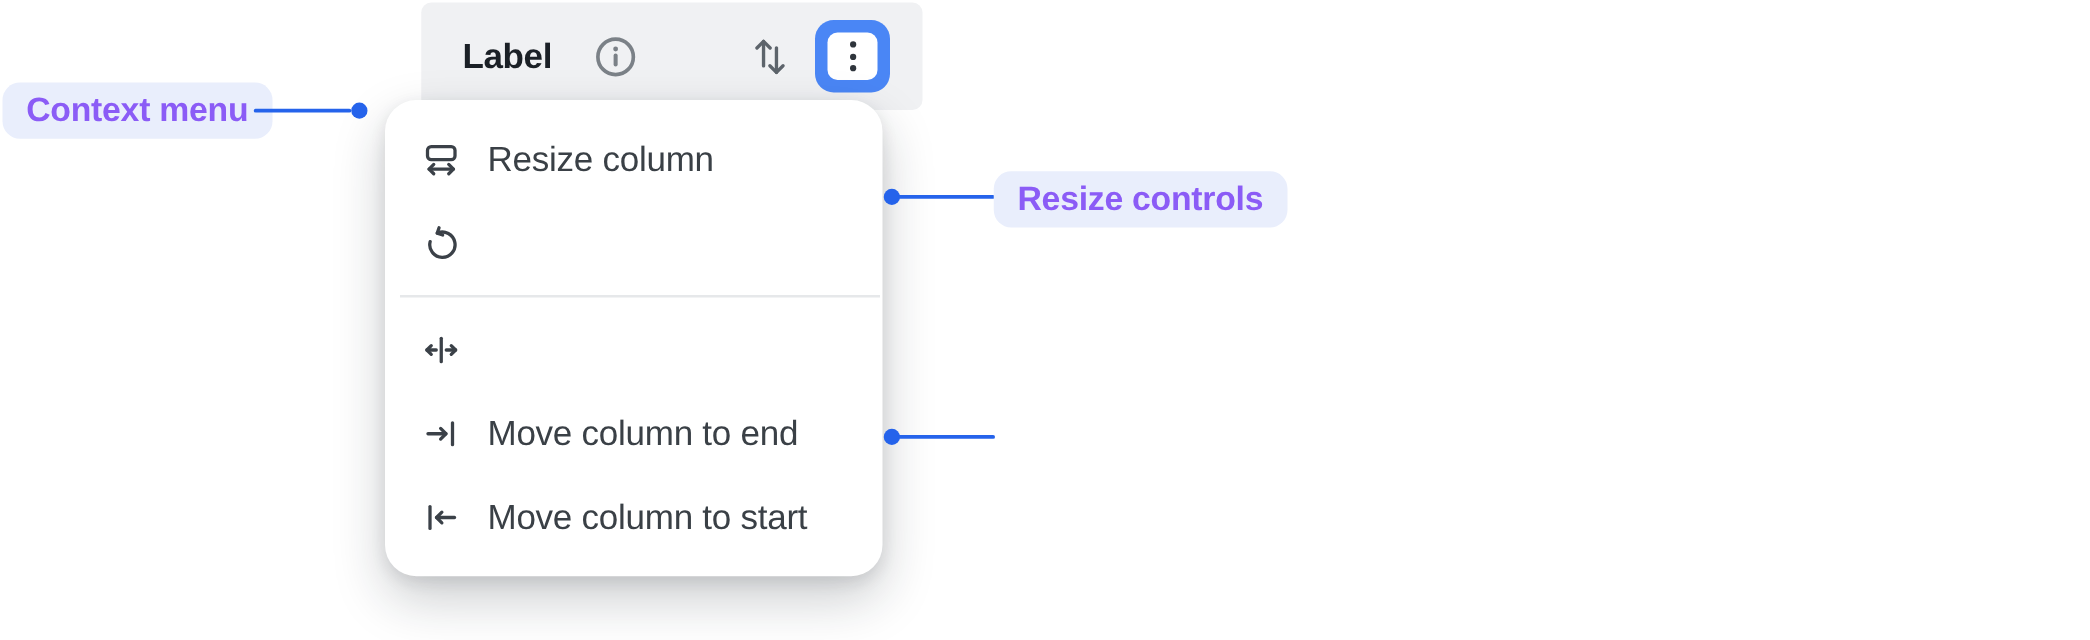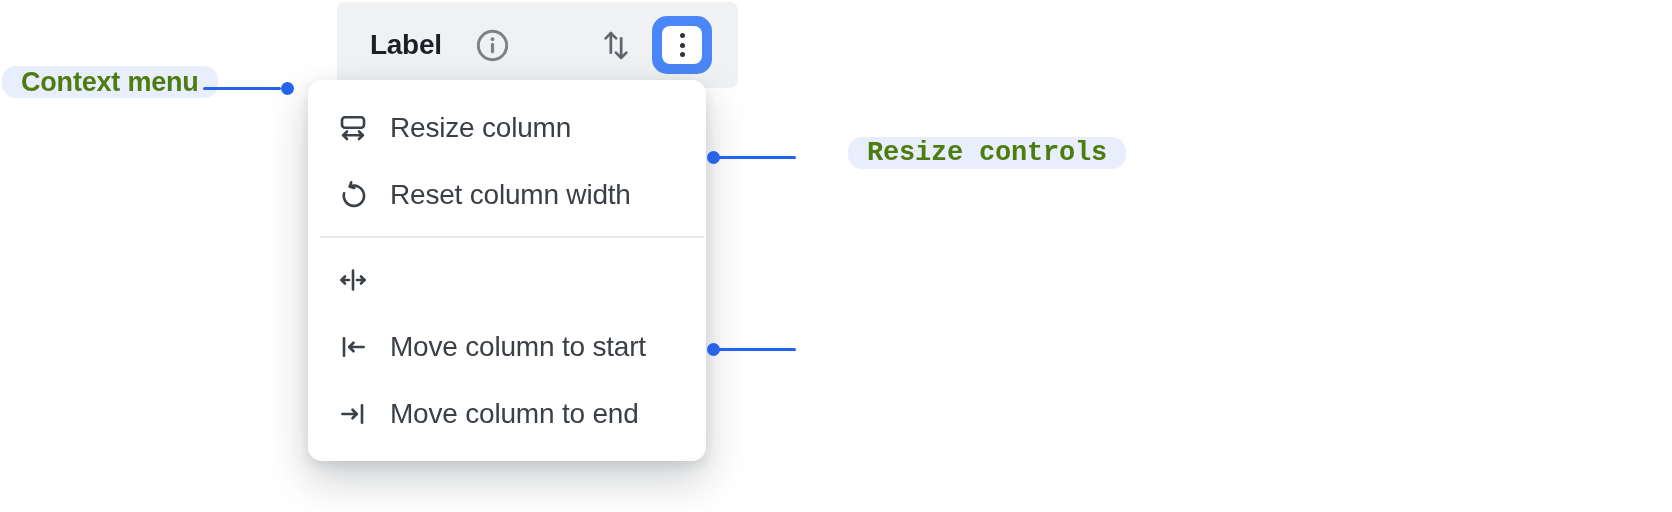--- a/index.html
+++ b/index.html
@@ -60,21 +60,21 @@
     gap: 4.5px;
   }
   .kebab-dot { width: 5px; height: 5px; border-radius: 50%; background: #2f353c; }
 
   
   .context-menu {
     position: absolute;
     left: 308px; top: 80px;
     width: 398px;
     background: #ffffff;
-    border-radius: 14px;
+    border-radius: 25px;
     padding: 14px 0;
     box-sizing: border-box;
     box-shadow: 0 18px 42px rgba(25, 31, 40, 0.22), 0 4px 12px rgba(25, 31, 40, 0.10);
   }
   .menu-item {
     display: flex;
     align-items: center;
     height: 67px;
     padding: 0 18px 0 30px;
     gap: 22px;
@@ -89,48 +89,48 @@
     height: 2px;
     background: #e6e8ea;
     margin: 8px 2px 8px 12px;
   }
 
   
   .callout-badge {
     position: absolute;
     background: #e9eefc;
     border-radius: 14px;
-    color: #4d7c0f;
+    color: #8b5cf6;
     font-size: 27px;
     font-weight: 600;
     letter-spacing: -0.2px;
     display: flex;
     align-items: center;
     padding: 0 19px;
     white-space: nowrap;
-    height: 32px;
+    height: 45px;
     box-sizing: border-box;
   }
   .callout-line {
     position: absolute;
     height: 3px;
     background: #2563eb;
     border-radius: 2px;
   }
   .callout-dot {
     position: absolute;
     width: 13px; height: 13px;
     border-radius: 50%;
     background: #2563eb;
   }
   #badge-context { left: 2px;   top: 66px;  }
   #line-context  { left: 203px; top: 87px;  width: 78px; }
   #dot-context   { left: 281px; top: 82px;  }
 
-  #badge-resize  { left: 848px; top: 137px; font-family: Liberation Mono, monospace; }
+  #badge-resize  { left: 795px; top: 137px; }
   #line-resize   { left: 717px; top: 156px; width: 79px; }
   #dot-resize    { left: 707px; top: 151px; }
 
   #badge-move    { left: 802px; top: 330px; }
   #line-move     { left: 717px; top: 348px; width: 79px; }
   #dot-move      { left: 707px; top: 343px; }
 
   svg { display: block; }
 </style>
 </head>
@@ -177,51 +177,50 @@
         <path d="M16.8 14.8 19.8 17.8 16.8 20.8"></path>
       </svg>
       <span>Resize column</span>
     </div>
 
     <div class="menu-item" role="menuitem">
       <svg viewBox="0 0 24 24" fill="none" stroke="#3b4148" stroke-width="2.1" stroke-linecap="round" stroke-linejoin="round">
         <path d="M9.5 5.2 a8.1 8.1 0 1 1 -4.6 5.4"></path>
         <path d="M10.6 1.8 9.4 5.3 12.9 6.4"></path>
       </svg>
-      <span>Reset column width</span>
     </div>
 
     <div class="menu-divider"></div>
 
     <div class="menu-item" role="menuitem">
       <svg viewBox="0 0 24 24" fill="none" stroke="#3b4148" stroke-width="2.1" stroke-linecap="round" stroke-linejoin="round">
         <path d="M12 4.5 V19.5"></path>
         <path d="M8.8 12 H2.8"></path>
         <path d="M5.6 9.2 2.8 12 5.6 14.8"></path>
         <path d="M15.2 12 H21.2"></path>
         <path d="M18.4 9.2 21.2 12 18.4 14.8"></path>
       </svg>
     </div>
 
     <div class="menu-item" role="menuitem">
       <svg viewBox="0 0 24 24" fill="none" stroke="#3b4148" stroke-width="2.1" stroke-linecap="round" stroke-linejoin="round">
+        <path d="M19.2 5 V19"></path>
+        <path d="M3.5 12 H15"></path>
+        <path d="M11.6 8.6 15 12 11.6 15.4"></path>
+      </svg>
+      <span>Move column to end</span>
+    </div>
+
+    <div class="menu-item" role="menuitem">
+      <svg viewBox="0 0 24 24" fill="none" stroke="#3b4148" stroke-width="2.1" stroke-linecap="round" stroke-linejoin="round">
         <path d="M4.8 5 V19"></path>
         <path d="M20.5 12 H9"></path>
         <path d="M12.4 8.6 9 12 12.4 15.4"></path>
       </svg>
       <span>Move column to start</span>
-    </div>
-
-    <div class="menu-item" role="menuitem">
-      <svg viewBox="0 0 24 24" fill="none" stroke="#3b4148" stroke-width="2.1" stroke-linecap="round" stroke-linejoin="round">
-        <path d="M19.2 5 V19"></path>
-        <path d="M3.5 12 H15"></path>
-        <path d="M11.6 8.6 15 12 11.6 15.4"></path>
-      </svg>
-      <span>Move column to end</span>
     </div>
 
   </div>
 
   <div class="callout-badge" id="badge-context">
     <span>Context menu</span>
   </div>
   <div class="callout-line" id="line-context"></div>
   <div class="callout-dot" id="dot-context"></div>
 

